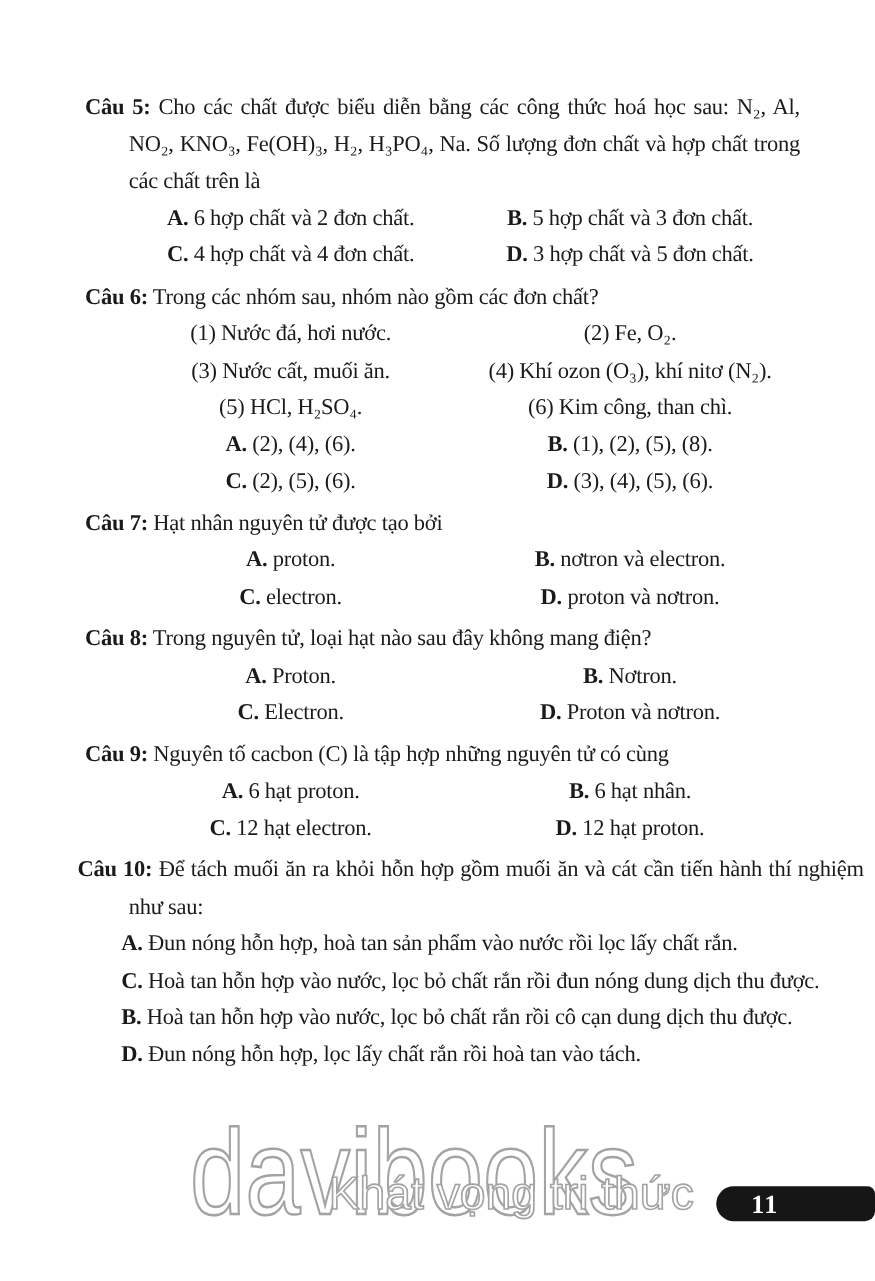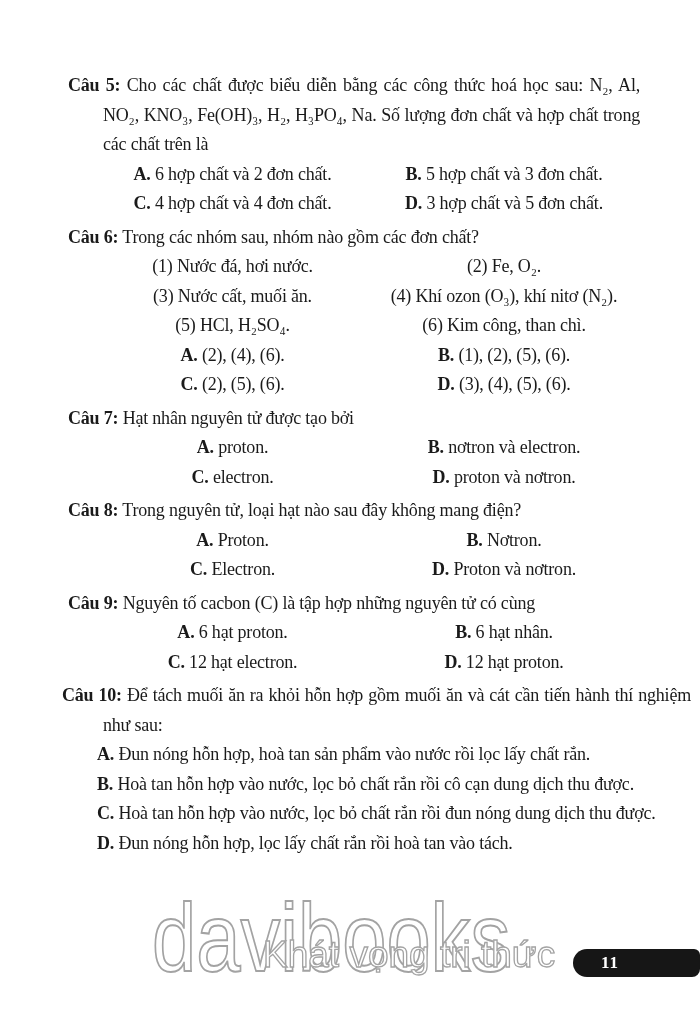--- a/index.html
+++ b/index.html
@@ -42,21 +42,21 @@
     position:absolute; left:263px; top:940px;
     font-family:"Liberation Sans","DejaVu Sans",sans-serif;
     font-size:37px; line-height:30px; font-weight:400;
     color:#ffffff; -webkit-text-stroke:1.3px #a3a3a3;
     white-space:nowrap; pointer-events:none;
   }
   .page-badge {
     position:absolute; left:573px; top:949px;
     width:127px; height:28px; box-sizing:border-box;
     background:#161616; border-radius:14px 6px 8px 14px;
-    color:#ffffff; font-weight:bold; font-size:17px; line-height:28px;
+    color:#ffffff; font-weight:bold; font-size:21px; line-height:28px;
     padding-left:28px; letter-spacing:1px;
   }
 </style>
 </head>
 <body>
 
 <div class="content">
 
   <div class="question">
     <p class="qtext"><b class="qlabel">Câu 5:</b> <span>Cho các chất được biểu diễn bằng các công thức hoá học sau: N₂, Al, NO₂, KNO₃, Fe(OH)₃, H₂, H₃PO₄, Na. Số lượng đơn chất và hợp chất trong các chất trên là</span></p>
@@ -73,21 +73,21 @@
     <div class="grid">
       <p><span>(1)</span> <span>Nước đá, hơi nước.</span></p>
       <p><span>(2)</span> <span>Fe, O₂.</span></p>
       <p><span>(3)</span> <span>Nước cất, muối ăn.</span></p>
       <p><span>(4)</span> <span>Khí ozon (O₃), khí nitơ (N₂).</span></p>
       <p><span>(5)</span> <span>HCl, H₂SO₄.</span></p>
       <p><span>(6)</span> <span>Kim công, than chì.</span></p>
     </div>
     <div class="grid">
       <p><b class="optletter">A.</b> <span>(2), (4), (6).</span></p>
-      <p><b class="optletter">B.</b> <span>(1), (2), (5), (6).</span></p>
+      <p><b class="optletter">B.</b> <span>(1), (2), (5), (8).</span></p>
       <p><b class="optletter">C.</b> <span>(2), (5), (6).</span></p>
       <p><b class="optletter">D.</b> <span>(3), (4), (5), (6).</span></p>
     </div>
   </div>
 
   <div class="question">
     <p class="qtext"><b class="qlabel">Câu 7:</b> <span>Hạt nhân nguyên tử được tạo bởi</span></p>
     <div class="grid">
       <p><b class="optletter">A.</b> <span>proton.</span></p>
       <p><b class="optletter">B.</b> <span>nơtron và electron.</span></p>
@@ -112,22 +112,22 @@
       <p><b class="optletter">A.</b> <span>6 hạt proton.</span></p>
       <p><b class="optletter">B.</b> <span>6 hạt nhân.</span></p>
       <p><b class="optletter">C.</b> <span>12 hạt electron.</span></p>
       <p><b class="optletter">D.</b> <span>12 hạt proton.</span></p>
     </div>
   </div>
 
   <div class="question q10">
     <p class="qtext"><b class="qlabel">Câu 10:</b> <span>Để tách muối ăn ra khỏi hỗn hợp gồm muối ăn và cát cần tiến hành thí nghiệm như sau:</span></p>
     <p class="fullopt"><b class="optletter">A.</b> <span>Đun nóng hỗn hợp, hoà tan sản phẩm vào nước rồi lọc lấy chất rắn.</span></p>
+    <p class="fullopt"><b class="optletter">C.</b> <span>Hoà tan hỗn hợp vào nước, lọc bỏ chất rắn rồi đun nóng dung dịch thu được.</span></p>
     <p class="fullopt"><b class="optletter">B.</b> <span>Hoà tan hỗn hợp vào nước, lọc bỏ chất rắn rồi cô cạn dung dịch thu được.</span></p>
-    <p class="fullopt"><b class="optletter">C.</b> <span>Hoà tan hỗn hợp vào nước, lọc bỏ chất rắn rồi đun nóng dung dịch thu được.</span></p>
     <p class="fullopt"><b class="optletter">D.</b> <span>Đun nóng hỗn hợp, lọc lấy chất rắn rồi hoà tan vào tách.</span></p>
   </div>
 
 </div>
 
 <div class="wm-brand">davibooks</div>
 <div class="wm-tagline">Khát vọng tri thức</div>
 
 <div class="page-badge"><span>11</span></div>
 

